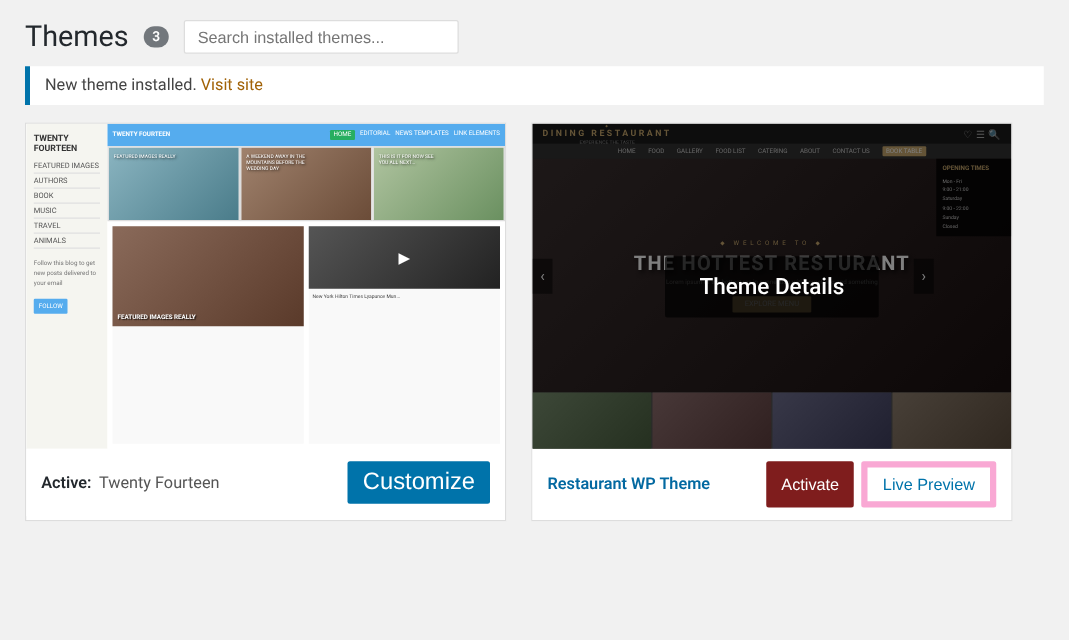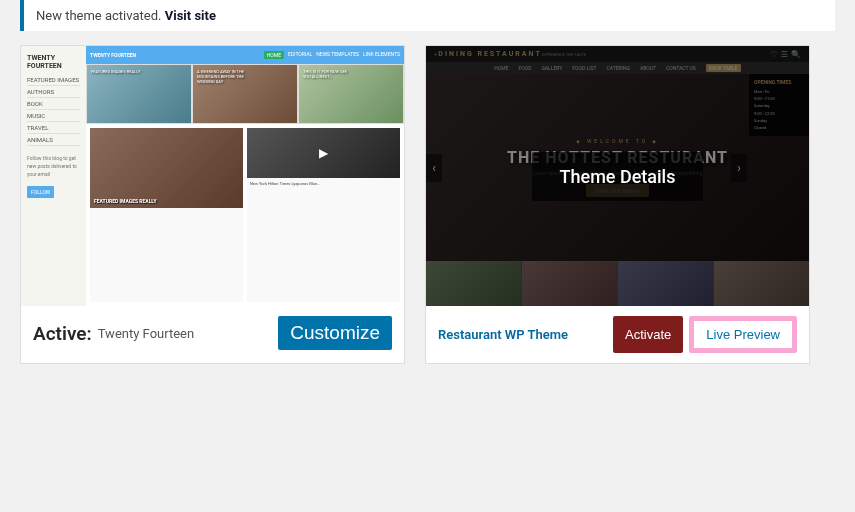--- a/index.html
+++ b/index.html
@@ -56,23 +56,22 @@
     .notification-bar {
       margin: 0 20px 14px 20px;
       padding: 8px 12px;
       background: #fff;
       border-left: 4px solid #0073aa;
       font-size: 13px;
       color: #444;
     }
 
     .notification-bar a {
-      color: #0f172a;
+      color: #a16207;
       text-decoration: none;
-      font-weight: bold;
     }
 
     
     .themes-grid {
       display: flex;
       gap: 20px;
       padding: 0 20px;
     }
 
     
@@ -284,21 +283,21 @@
       background: #fff;
     }
 
     .theme-name-area {
       display: flex;
       align-items: center;
       gap: 6px;
     }
 
     .active-label {
-      font-size: 19px;
+      font-size: 13px;
       font-weight: 600;
       color: #23282d;
     }
 
     .theme-name-text {
       font-size: 13px;
       color: #555;
     }
 
     .customize-btn {
@@ -340,23 +339,28 @@
     .btn-group {
       display: flex;
       gap: 6px;
     }
   </style>
 </head>
 <body>
 
 <div class="page-wrapper">
 
+  <div class="page-header">
+    <h1 class="page-title">Themes</h1>
+    <span class="count-badge">3</span>
+    <input class="search-input" type="text" placeholder="Search installed themes..." style="">
+  </div>
 
   <div class="notification-bar">
-    <span>New theme activated.</span>
+    <span>New theme installed.</span>
     <a href="#">Visit site</a>
   </div>
 
   <div class="themes-grid">
 
     <div class="theme-card">
       <div class="theme-screenshot">
 
         <div class="tf-screenshot">
           <div class="tf-sidebar">
@@ -422,21 +426,21 @@
         </div>
         <button class="customize-btn">Customize</button>
       </div>
     </div>
 
     <div class="theme-card" style="position:relative;">
       <div class="theme-screenshot">
 
         <div class="rest-screenshot">
           <div class="rest-topbar">
-            <div style="display:flex;align-items:center;">
+            <div style="display:flex;flex-direction:column;align-items:center;">
               <span style="font-size:4px;color:#c9a96e;letter-spacing:1px;">✦</span>
               <span style="font-size:7px;color:#c9a96e;font-weight:700;letter-spacing:2px;">DINING RESTAURANT</span>
               <span style="font-size:4px;color:#888;">EXPERIENCE THE TASTE</span>
             </div>
             <div style="display:flex;gap:3px;align-items:center;">
               <span style="font-size:8px;color:#aaa;">♡</span>
               <span style="font-size:8px;color:#aaa;">☰</span>
               <span style="font-size:8px;color:#aaa;">🔍</span>
             </div>
           </div>

